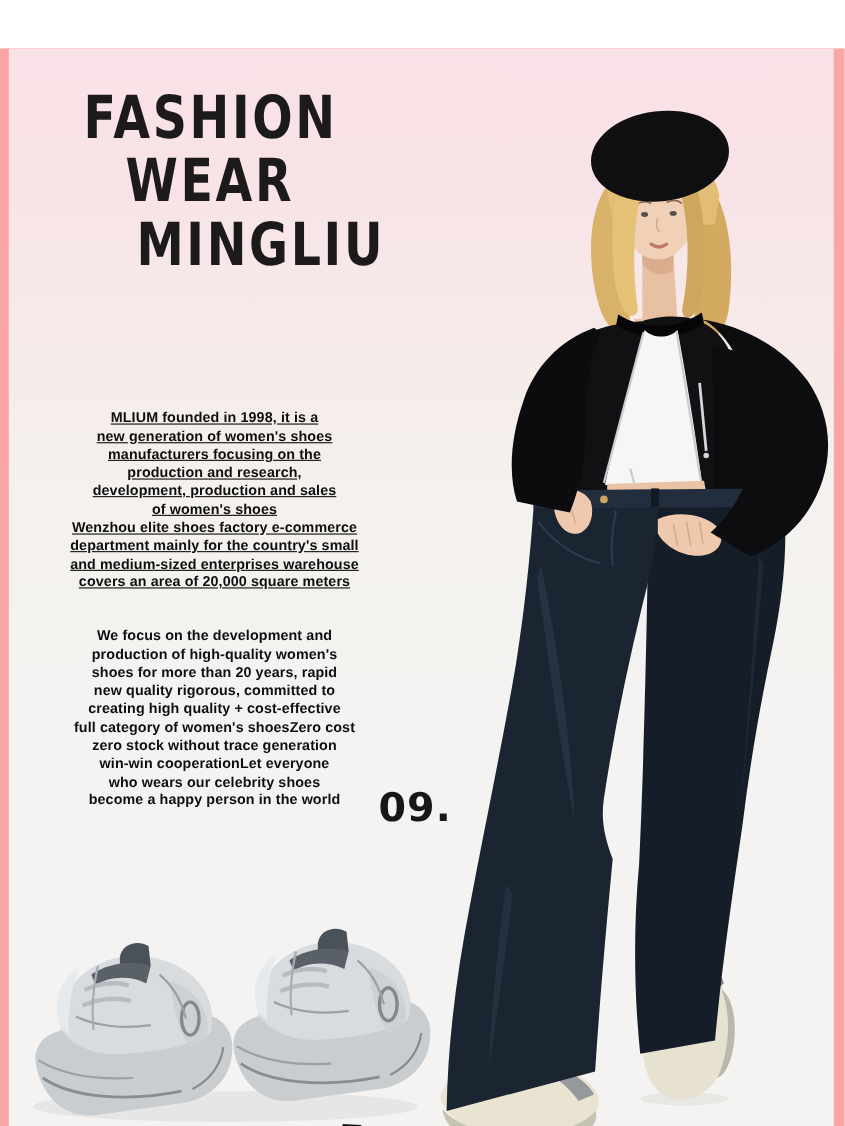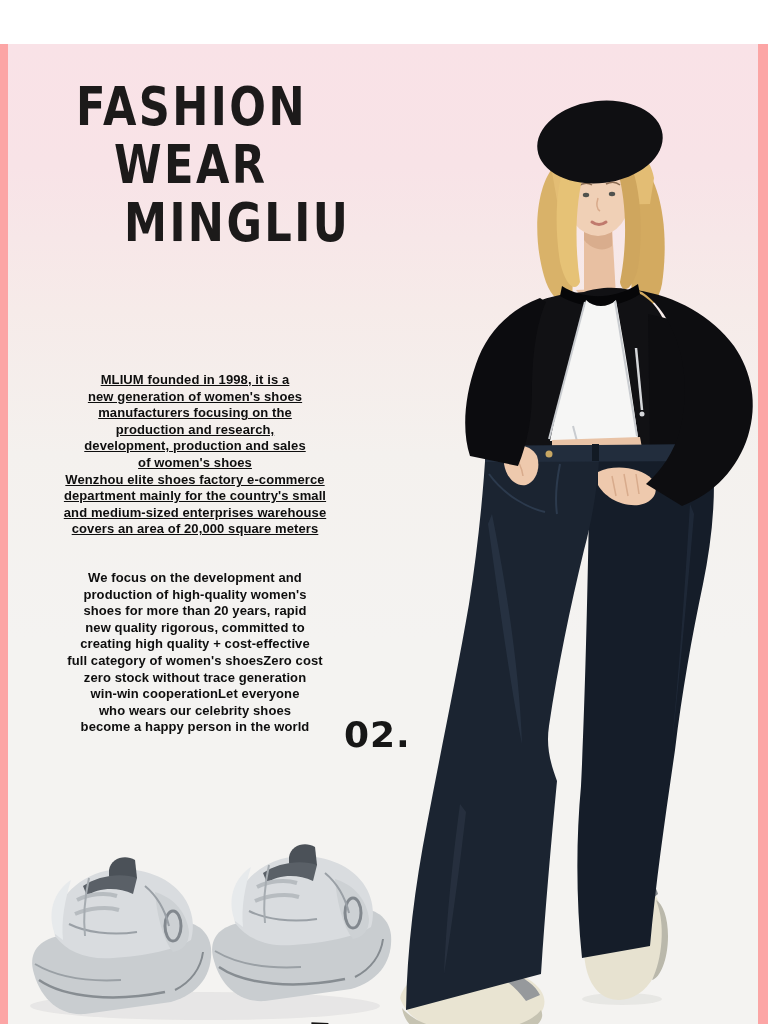--- a/index.html
+++ b/index.html
@@ -64,21 +64,21 @@
 production of high-quality women's
 shoes for more than 20 years, rapid
 new quality rigorous, committed to
 creating high quality + cost-effective
 full category of women's shoesZero cost
 zero stock without trace generation
 win-win cooperationLet everyone
 who wears our celebrity shoes
 become a happy person in the world</div>
 
-    <div class="num">02.</div>
+    <div class="num">09.</div>
 
     <div class="wordmark">MINGLIU</div>
   </div>
 
   <svg class="art" viewBox="0 0 768 1024" aria-hidden="true">
 
     <g>
       <ellipse cx="205" cy="962" rx="175" ry="14" fill="rgba(70,70,80,0.07)"></ellipse>
 
       <g transform="translate(25,808)">

